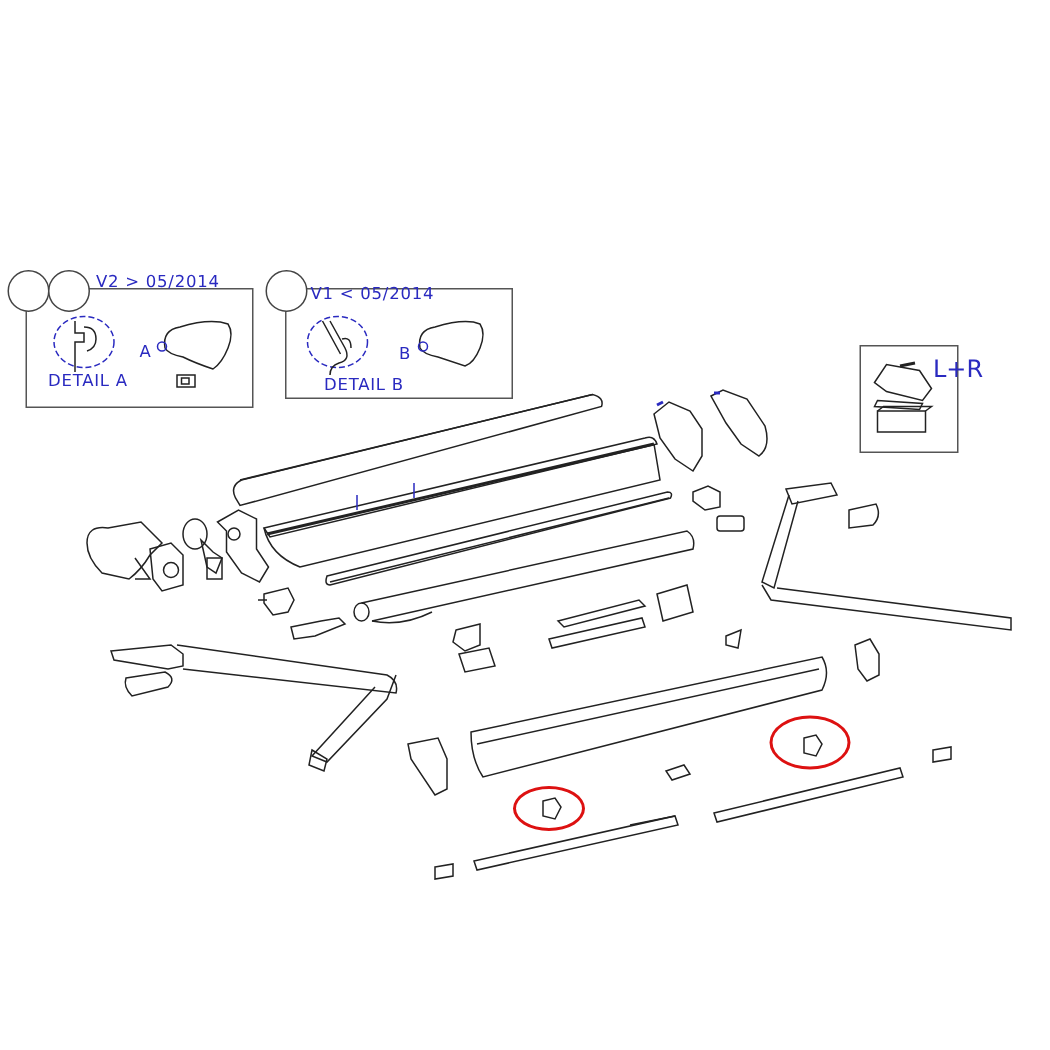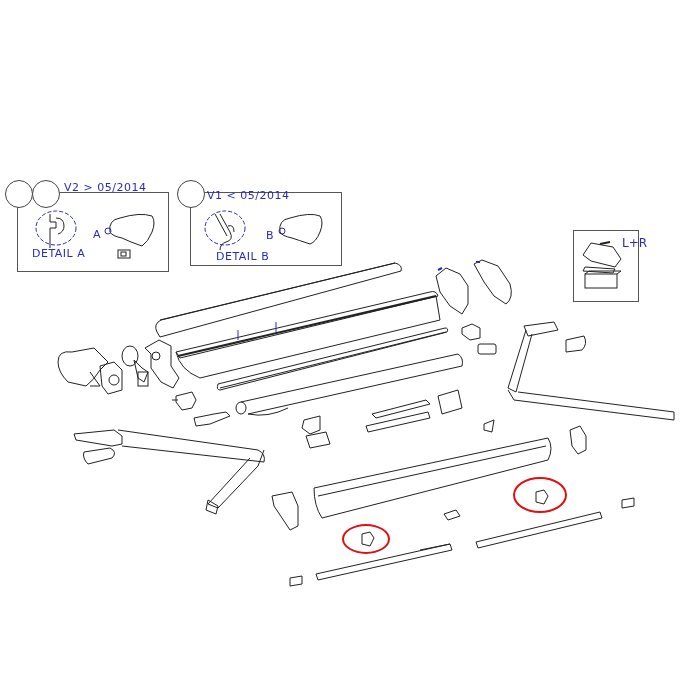--- a/index.html
+++ b/index.html
@@ -22,21 +22,21 @@
 <div class="blue-label" style="left:32px;top:247px;">DETAIL A</div>
 <div class="callout" style="left:93px;top:228px;">A</div>
 
 <div class="detail-box" style="left:190px;top:192px;width:150px;height:72px;"></div>
 <div class="circle" style="left:177px;top:180px;"></div>
 <div class="version" style="left:207px;top:189px;">V1 &lt; 05/2014</div>
 <div class="blue-label" style="left:216px;top:250px;">DETAIL B</div>
 <div class="callout" style="left:266px;top:229px;">B</div>
 
 <div class="detail-box" style="left:573px;top:230px;width:64px;height:70px;"></div>
-<div class="callout" style="left:622px;top:236px;font-size:12px;">L+R</div>
+<div class="callout" style="left:622px;top:236px;font-size:16px;">L+R</div>
 
 <svg class="diagram" width="700" height="700" viewBox="0 0 700 700" fill="none" stroke="#222" stroke-width="1">
 
   <g>
     <ellipse cx="56" cy="228" rx="20" ry="17" stroke="#2a2ac0" stroke-dasharray="4 2"></ellipse>
     <path d="M50 214 v8 h6 v6 h-6 v20 M56 218 q8 0 8 8 q0 6 -6 8"></path>
     <path d="M110 232 q-2 -12 10 -14 q20 -6 32 -2 q4 6 0 16 q-4 10 -10 14 q-12 -4 -20 -8 q-10 -2 -12 -6z"></path>
     <circle cx="108" cy="231" r="3" stroke="#2a2ac0"></circle>
     <rect x="118" y="250" width="12" height="8"></rect>
     <rect x="121" y="252" width="5" height="4"></rect>

